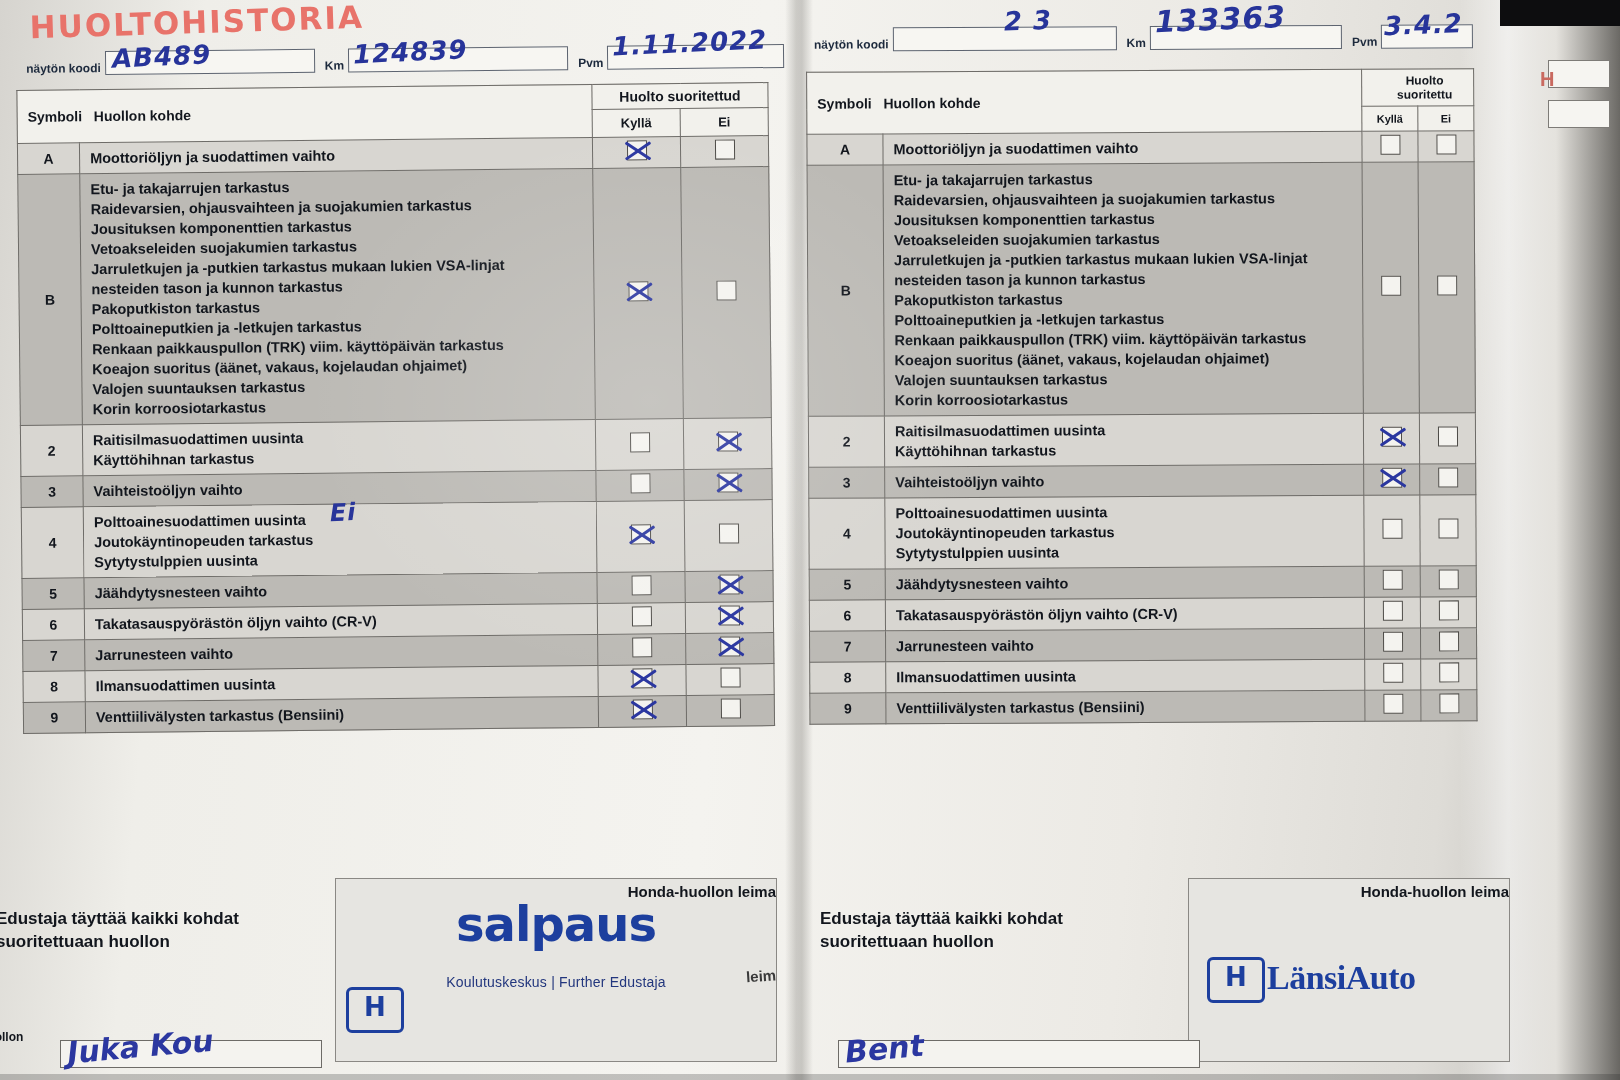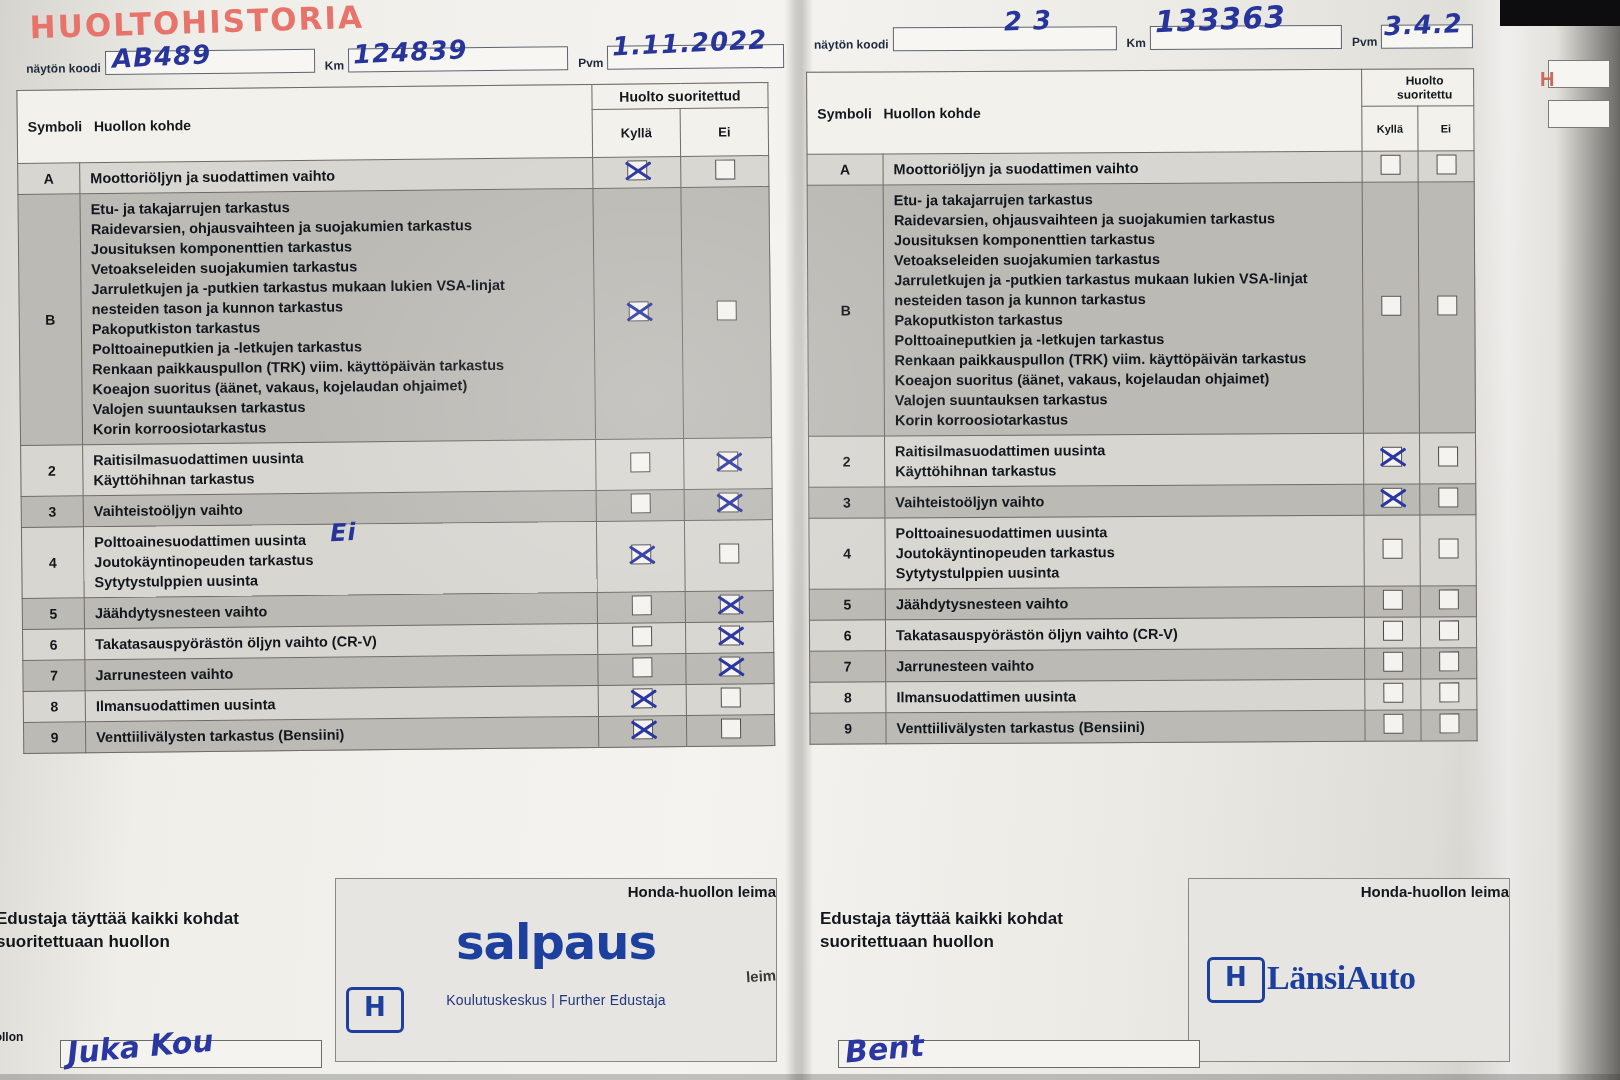--- a/index.html
+++ b/index.html
@@ -137,21 +137,21 @@
     color: #12161d;
     text-align: center;
     padding: 4px 6px;
   }
   thead .th-sub {
     background: #f2f1ec;
     font-size: 13px;
     font-weight: bold;
     color: #12161d;
     text-align: center;
-    padding: 16px 4px;
+    padding: 6px 4px;
   }
   tbody tr.band-light td { background: #d8d6d1; }
   tbody tr.band-dark td { background: #bcbab5; }
 
   .chk {
     display: inline-block;
     width: 18px;
     height: 18px;
     background: #f4f3ef;
     border: 1px solid #4c4a46;
@@ -430,21 +430,21 @@
   </div>
 
   <div class="sheet" style="left:-20px; top:880px; width:820px; height:200px;">
     <div class="footer-note" style="position:absolute; left:16px; top:28px; width:300px;">
       <div>Edustaja täyttää kaikki kohdat</div>
       <div>suoritettuaan huollon</div>
     </div>
 
     <div class="stamp-box" style="position:absolute; left:355px; top:-2px; width:440px; height:182px;">
       <div class="stamp-title">Honda-huollon leima</div>
-      <div class="logo-salpaus" style="margin-top:18px;">salpaus</div>
+      <div class="logo-salpaus" style="">salpaus</div>
       <div class="logo-sub" style="margin-top:26px;">Koulutuskeskus | Further Edustaja</div>
       <div style="position:absolute; left:10px; top:108px;"><span class="honda-h"></span></div>
       <div style="position:absolute; left:410px; top:88px; font-size:15px; font-weight:bold; color:#3a3a3a; transform:rotate(-4deg);">leima</div>
     </div>
 
     <div style="position:absolute; left:0px; top:150px; width:40px; font-size:12px; font-weight:bold; color:#12161d;">huollon</div>
     <div class="small-field-box" style="position:absolute; left:80px; top:160px; width:260px;">
       <span class="scribble" style="position:absolute; left:6px; top:-12px;">Juka Kou</span>
     </div>
   </div>

